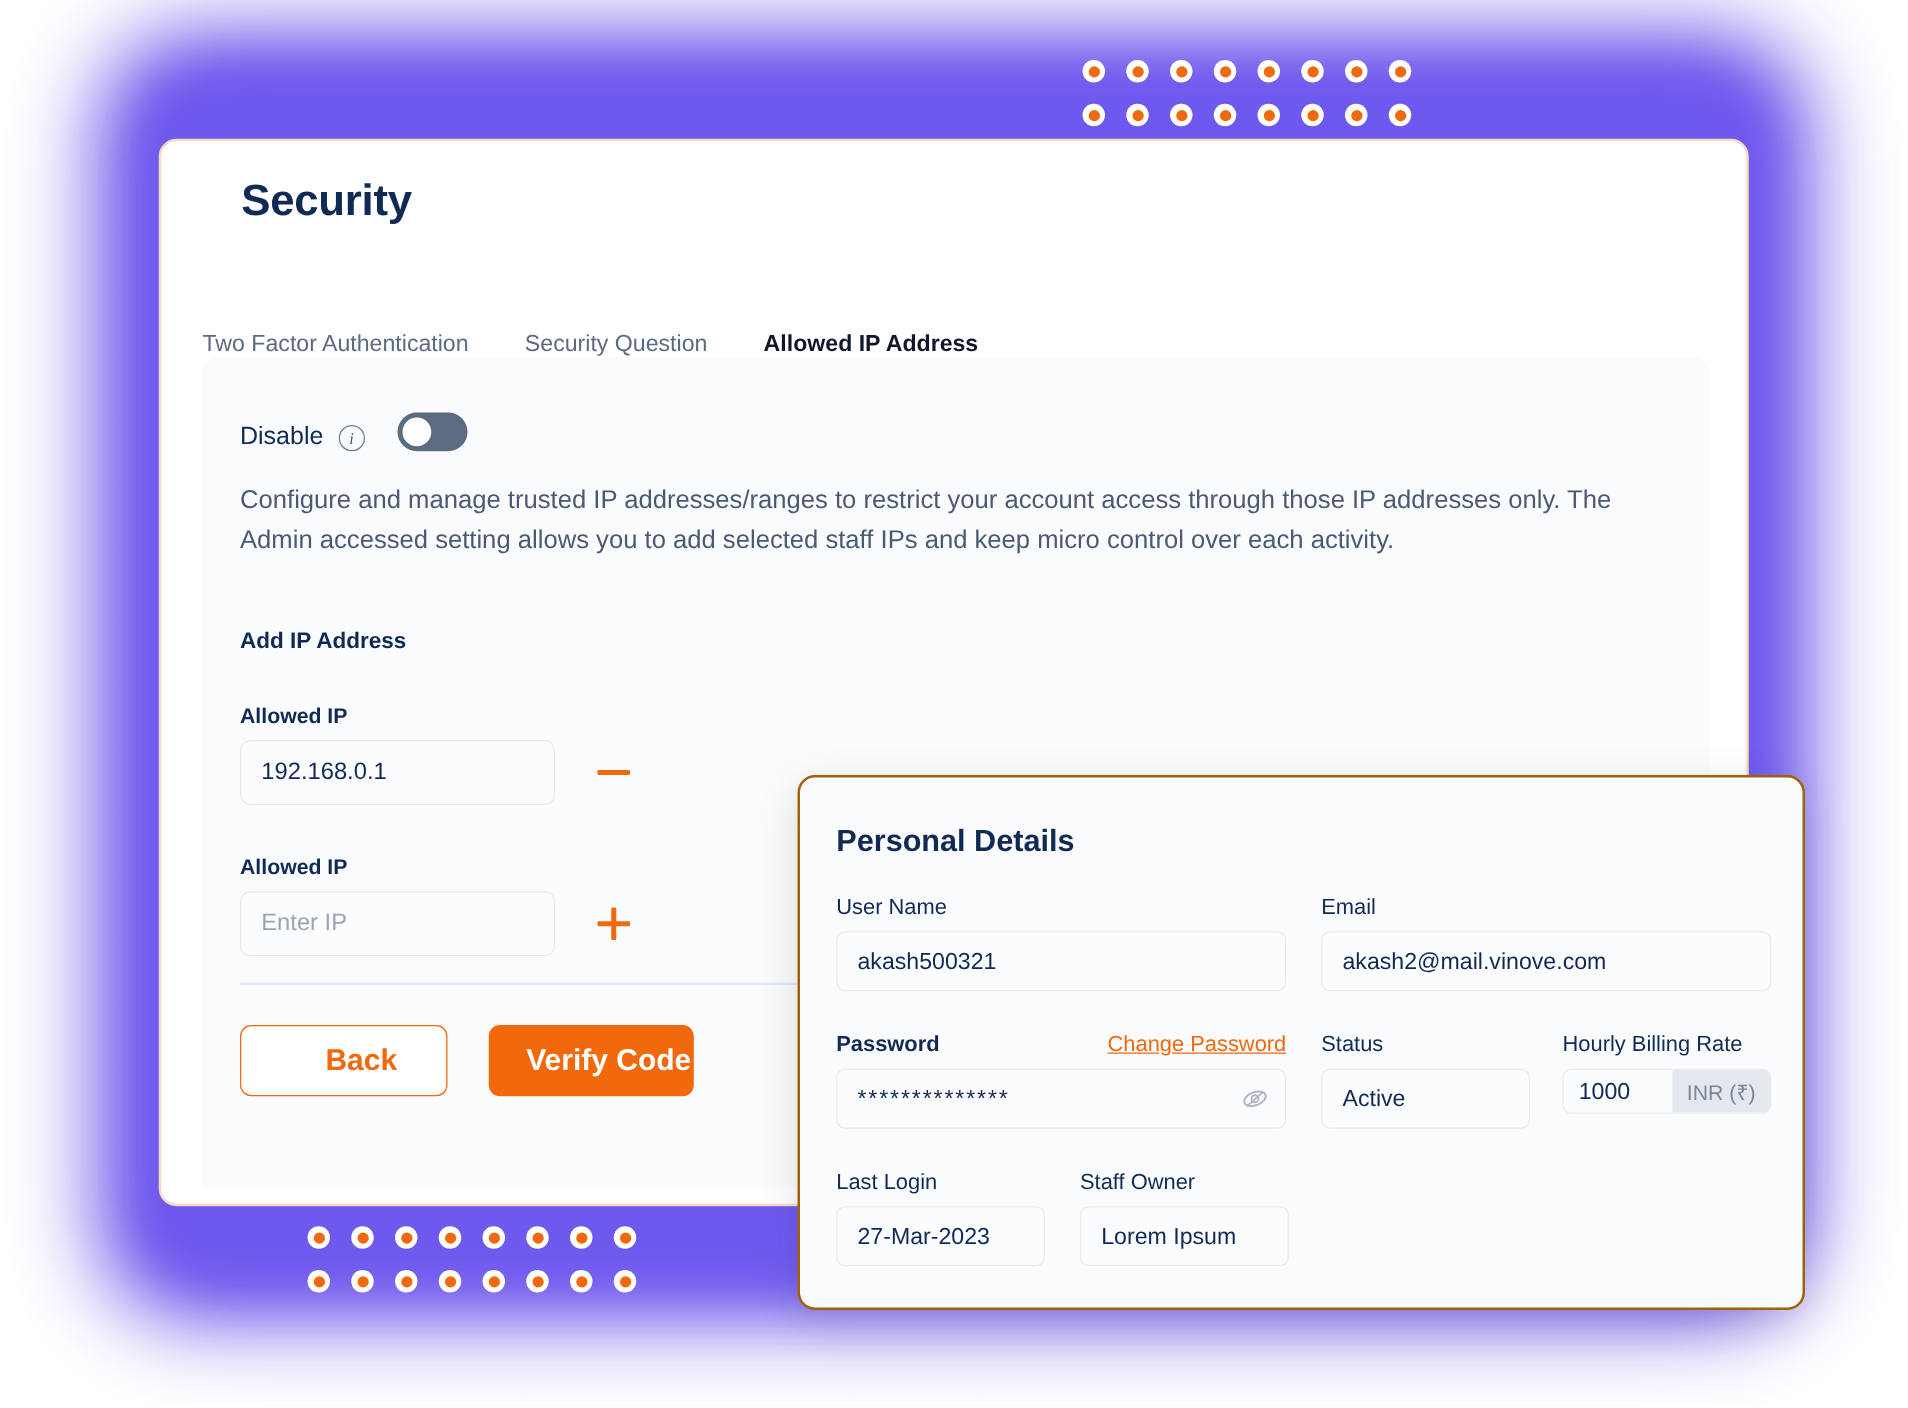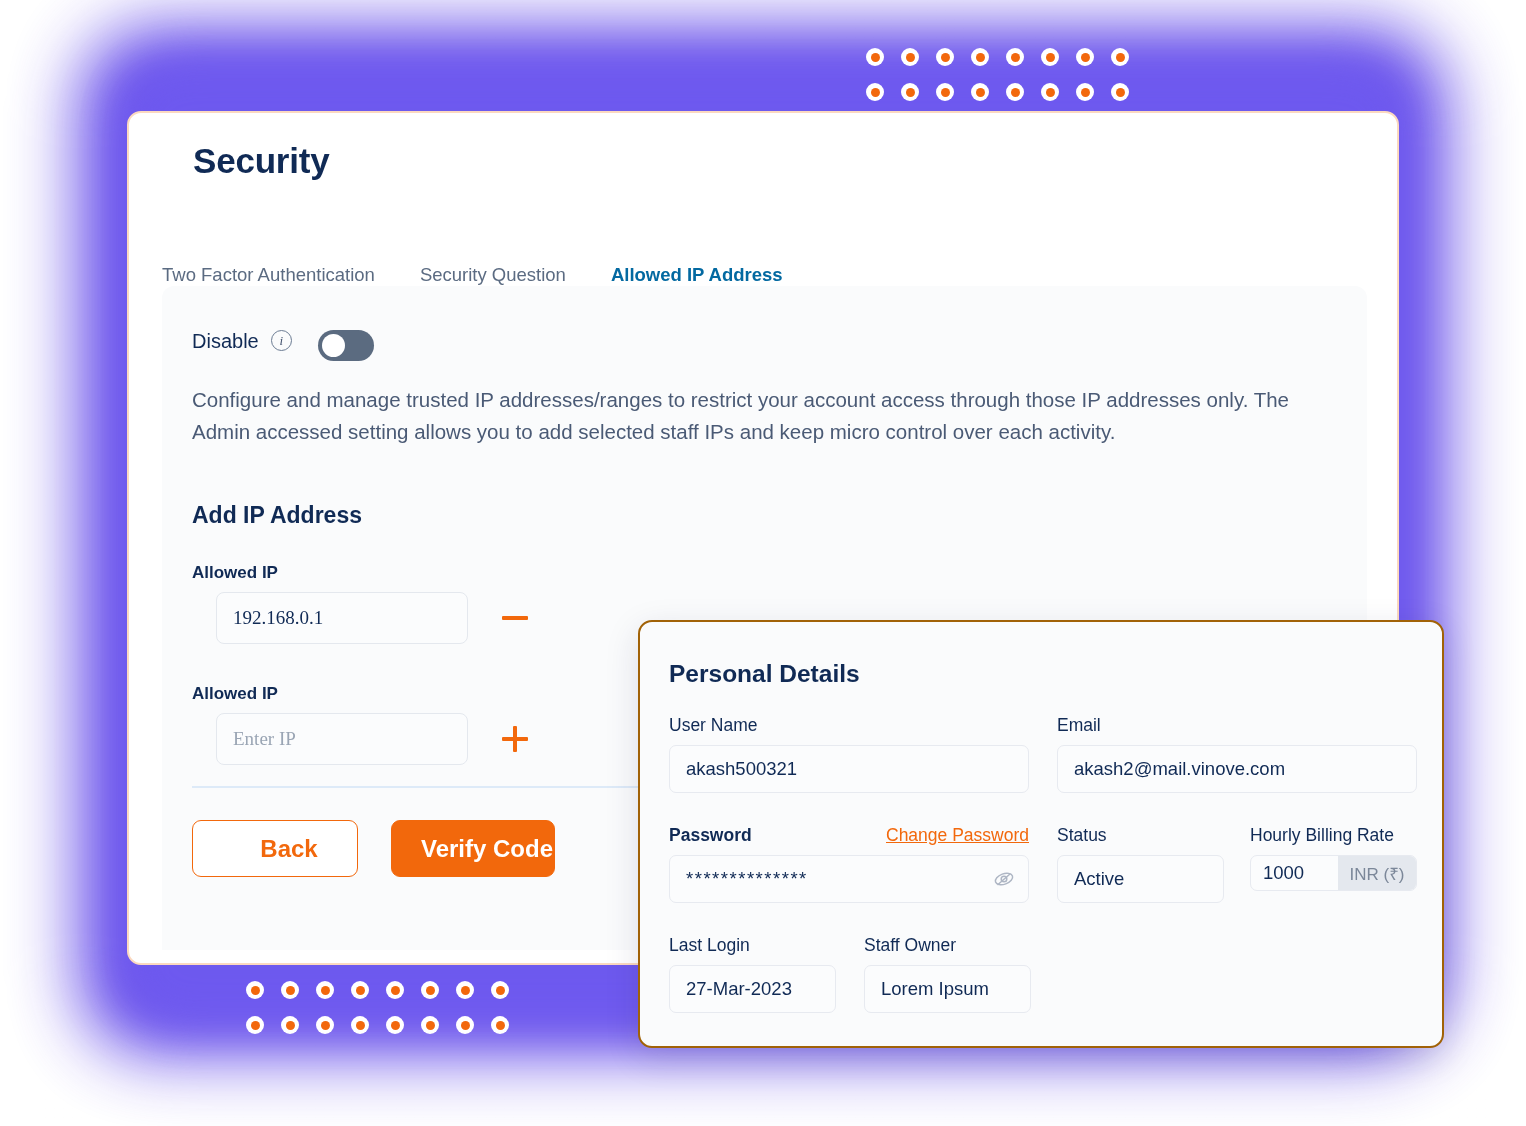--- a/index.html
+++ b/index.html
@@ -134,42 +134,42 @@
     padding: 0 0 16px 0;
     margin-right: 45px;
     cursor: pointer;
     white-space: nowrap;
     background: none;
     border: none;
     font-family: inherit;
     border-bottom: 3px solid transparent;
   }
   .tab.active {
-    color: #0369a1;
+    color: #0f172a;
     font-weight: 700;
     border-bottom-color: #f2680c;
   }
 
   
   .panel {
     position: absolute;
     left: 33px;
     top: 173px;
     width: 1205px;
     height: 664px;
     background: #fafbfc;
     border-radius: 12px 12px 0 0;
   }
 
   .disable-row {
     position: absolute;
     left: 30px;
     top: 44px;
     display: flex;
-    align-items: flex-start;
+    align-items: flex-end;
     gap: 12px;
   }
   .disable-label {
     font-size: 20px;
     color: #102a55;
     font-weight: 400;
   }
   .info-icon {
     width: 21px; height: 21px;
     border-radius: 50%;
@@ -208,21 +208,21 @@
     width: 1125px;
     font-size: 20.5px;
     line-height: 32px;
     color: #4a5a75;
   }
 
   .add-ip-title {
     position: absolute;
     left: 30px;
     top: 216px;
-    font-size: 23px;
+    font-size: 18px;
     font-weight: 700;
     color: #102a55;
   }
 
   .field-label {
     font-size: 17px;
     color: #102a55;
     font-weight: 700;
     margin-bottom: 9px;
     display: block;
@@ -237,23 +237,22 @@
   }
   .ip-input {
     width: 252px;
     height: 52px;
     border: 1.4px solid #e4e8ee;
     border-radius: 8px;
     background: #fbfcfd;
     padding: 0 16px;
     font-size: 19px;
     color: #102a55;
-    font-family: Liberation Serif, serif;
+    font-family: Liberation Sans, sans-serif;
     outline: none;
-    margin-left: 24px;
   }
   .ip-input::placeholder { color: #9aa5b4; }
 
   .icon-btn {
     background: none;
     border: none;
     cursor: pointer;
     margin-left: 30px;
     width: 34px;
     height: 34px;

